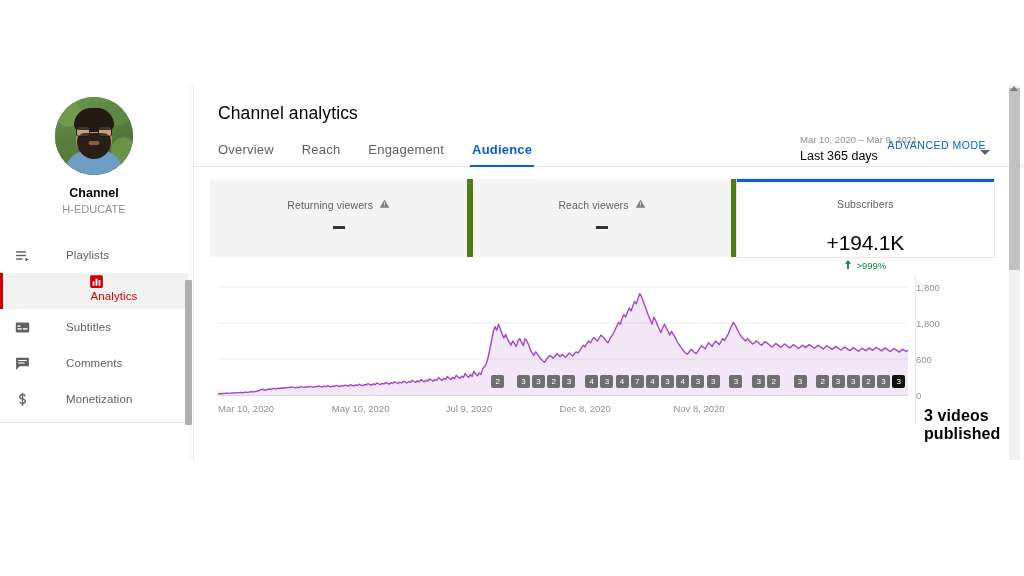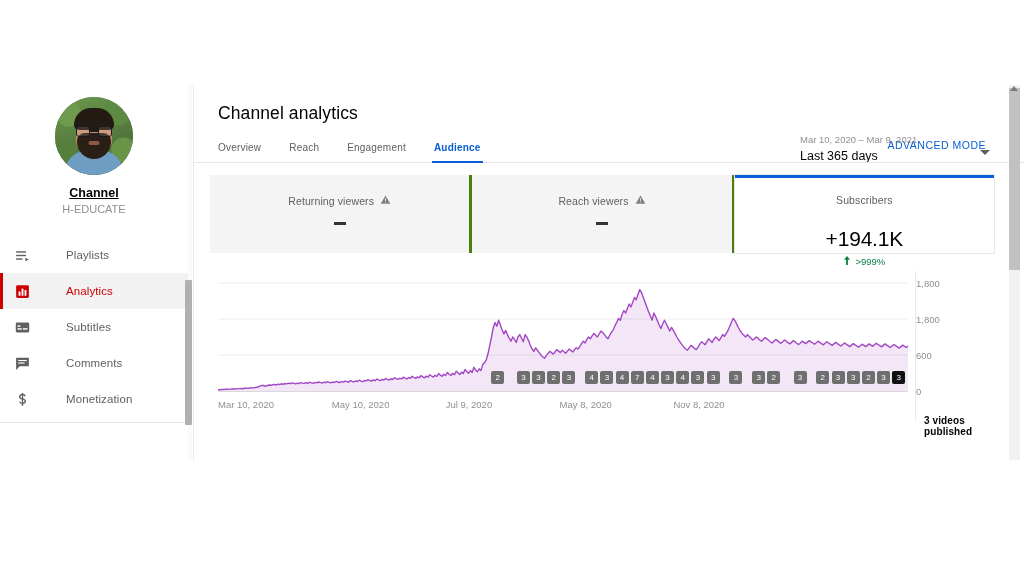--- a/index.html
+++ b/index.html
@@ -48,31 +48,31 @@
     transform: translateX(-50%); width: 11px; height: 4px;
     background: #8d5b44; border-radius: 3px; }
   .avatar .glasses { position: absolute; left: 50%; top: 29px;
     transform: translateX(-50%); width: 36px; height: 11px; }
   .avatar .glasses i { position: absolute; top: 0; width: 14px; height: 11px;
     border: 1.5px solid #1b1b1b; border-radius: 3px; background: rgba(255,255,255,.12); }
   .avatar .glasses i.l { left: 0; } .avatar .glasses i.r { right: 0; }
   .avatar .glasses b { position: absolute; left: 14px; top: 4px;
     width: 8px; height: 1.5px; background: #1b1b1b; }
 
-  .channel-title { font-size: 12.5px; color: #030303; font-weight: 700; line-height: 16px; text-decoration: underline; }
+  .channel-title { font-size: 12.5px; color: #030303; font-weight: 700; line-height: 16px; }
   .channel-name { font-size: 11px; color: #909090; line-height: 16px; margin-top: 0; }
 
   .nav { margin-top: 6px; }
   .nav-item {
     display: flex; align-items: center; height: 36px; padding-left: 14px;
     cursor: pointer; position: relative;
   }
   .nav-item .ico { width: 26px; display: flex; align-items: center; color: #606060; }
   .nav-item .lbl { font-size: 11.5px; color: #606060; margin-left: 26px; letter-spacing: .1px; }
-  .nav-item.active { background: #f2f2f2; }
+  .nav-item.active { background: #f2f2f2; flex-direction: column; }
   .nav-item.active:before { content: ""; position: absolute; left: 0; top: 0;
     width: 3px; height: 100%; background: #cc0000; }
   .nav-item.active .ico { color: #cc0000; }
   .nav-item.active .lbl { color: #cc0000; }
   .nav-sep { height: 1px; background: #e5e5e5; margin: 5px 0; }
 
   
   .side-scroll { position: absolute; left: 185px; top: 280px;
     width: 7px; height: 145px; background: #b0b0b0; border-radius: 1px; }
   .side-track { position: absolute; left: 185px; top: 85px;
@@ -90,30 +90,30 @@
   .daterange { position: absolute; right: 20px; top: 48px; width: 190px; cursor: pointer; }
   .daterange .range { font-size: 9.5px; color: #909090; line-height: 13px; }
   .daterange .preset { font-size: 12.5px; color: #030303; line-height: 18px; margin-top: 1px; }
   .daterange .caret { position: absolute; right: 0; top: 17px;
     width: 0; height: 0; border-left: 5px solid transparent;
     border-right: 5px solid transparent; border-top: 5px solid #606060; }
 
   .tabs { display: flex; margin: 18px 0 0 24px; position: relative; }
   .tabs:after { content: ""; position: absolute; left: -24px; right: -600px;
     bottom: 0; height: 1px; background: #e5e5e5; }
-  .tab { font-size: 10px; color: #606060; padding: 0 14px 10px; cursor: pointer;
+  .tab { font-size: 13px; color: #606060; padding: 0 14px 10px; cursor: pointer;
     position: relative; letter-spacing: .2px; }
   .tab:first-child { padding-left: 0; }
   .tab.active { color: #065fd4; font-weight: 700; }
   .tab.active:after { content: ""; position: absolute; left: 12px; right: 12px;
     bottom: 0; height: 2px; background: #065fd4; z-index: 2; }
 
   
   .cards { display: flex; margin: 12px 16px 0; height: 78px; }
-  .card { flex: 1; background: #f4f4f4; border-right: 3px solid #4d7c0f;
+  .card { flex: 1; background: #f4f4f4; border-right: 6px solid #4d7c0f;
     display: flex; flex-direction: column; align-items: center;
     justify-content: flex-start; padding-top: 19px; cursor: pointer; }
   .card:last-child { border-right: none; align-items: center; }
   .card.selected { background: #fff; border-top: 3px solid #065fd4;
     padding-top: 16px; box-shadow: 0 0 0 1px #e8e8e8; }
   .card-label { font-size: 10.5px; color: #606060; display: flex;
     align-items: center; gap: 6px; letter-spacing: .1px; }
   .warn-ico { display: inline-block; }
   .card-value { font-size: 13px; color: #030303; margin-top: 8px; }
   .card.selected .card-value { font-size: 21px; letter-spacing: -.2px; margin-top: 21px; }
@@ -135,22 +135,22 @@
 
   .badges { position: absolute; left: 24px; top: 100px; width: 690px; height: 16px; }
   .badge { position: absolute; top: 0; width: 13px; height: 13px;
     background: #6f6f6f; color: #fff; font-size: 8px; border-radius: 2px;
     display: flex; align-items: center; justify-content: center; cursor: pointer; }
   .badge.hl { background: #111; }
 
   .xlabels { position: absolute; left: 24px; top: 128px; width: 690px; height: 16px;
     font-size: 9.5px; color: #909090; }
   .xlabels span { position: absolute; top: 0; }
-  .videos-note { position: absolute; left: 730px; top: 144px;
-    font-size: 10px; color: #030303; font-weight: 700; letter-spacing: .1px; }
+  .videos-note { position: absolute; left: 730px; top: 132px;
+    font-size: 16px; color: #030303; font-weight: 700; letter-spacing: .1px; }
 
   
   .page-track { position: absolute; right: 4px; top: 85px; width: 11px;
     height: 375px; background: #f1f1f1; }
   .page-thumb { position: absolute; right: 4px; top: 88px; width: 11px;
     height: 182px; background: #c1c1c1; }
   .page-arrow { position: absolute; right: 6px; top: 86px;
     width: 0; height: 0; border-left: 4px solid transparent;
     border-right: 4px solid transparent; border-bottom: 5px solid #7a7a7a; }
 </style>
@@ -340,21 +340,21 @@
           <div class="badge" style="left: 613.52px;">3</div>
           <div class="badge" style="left: 628.7px;">3</div>
           <div class="badge" style="left: 643.88px;">2</div>
           <div class="badge" style="left: 659.06px;">3</div>
           <div class="badge hl" style="left: 674.24px;">3</div>
         </div>
       <div class="xlabels" id="xlabels">
           <span style="left: 0px;">Mar 10, 2020</span>
           <span style="left: 113.85px;">May 10, 2020</span>
           <span style="left: 227.7px;">Jul 9, 2020</span>
-          <span style="left: 341.55px;">May 8, 2020</span>
+          <span style="left: 341.55px;">Dec 8, 2020</span>
           <span style="left: 455.4px;">Nov 8, 2020</span>
         </div>
       <div class="videos-note">3 videos published</div>
     </div>
   </div>
 
   <div class="page-track"></div>
   <div class="page-thumb"></div>
   <div class="page-arrow"></div>
 </div>

